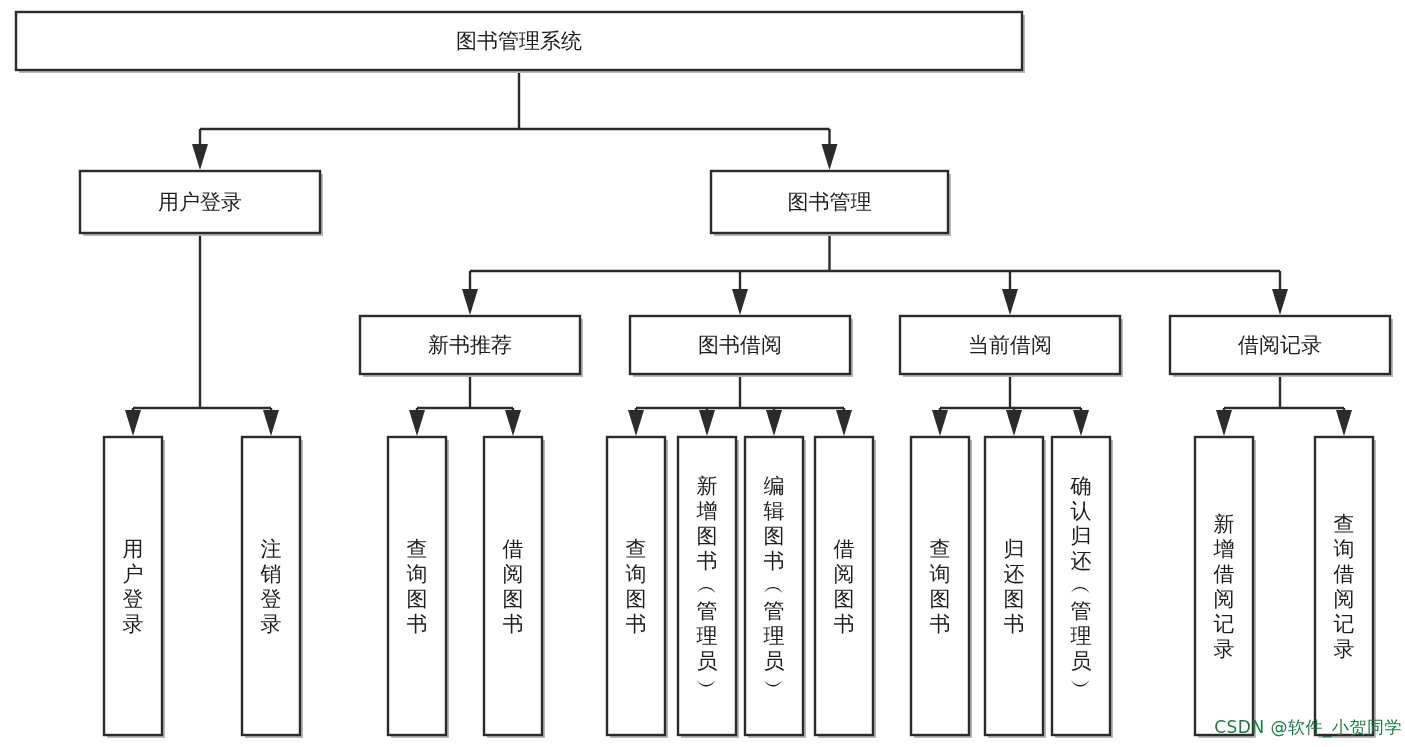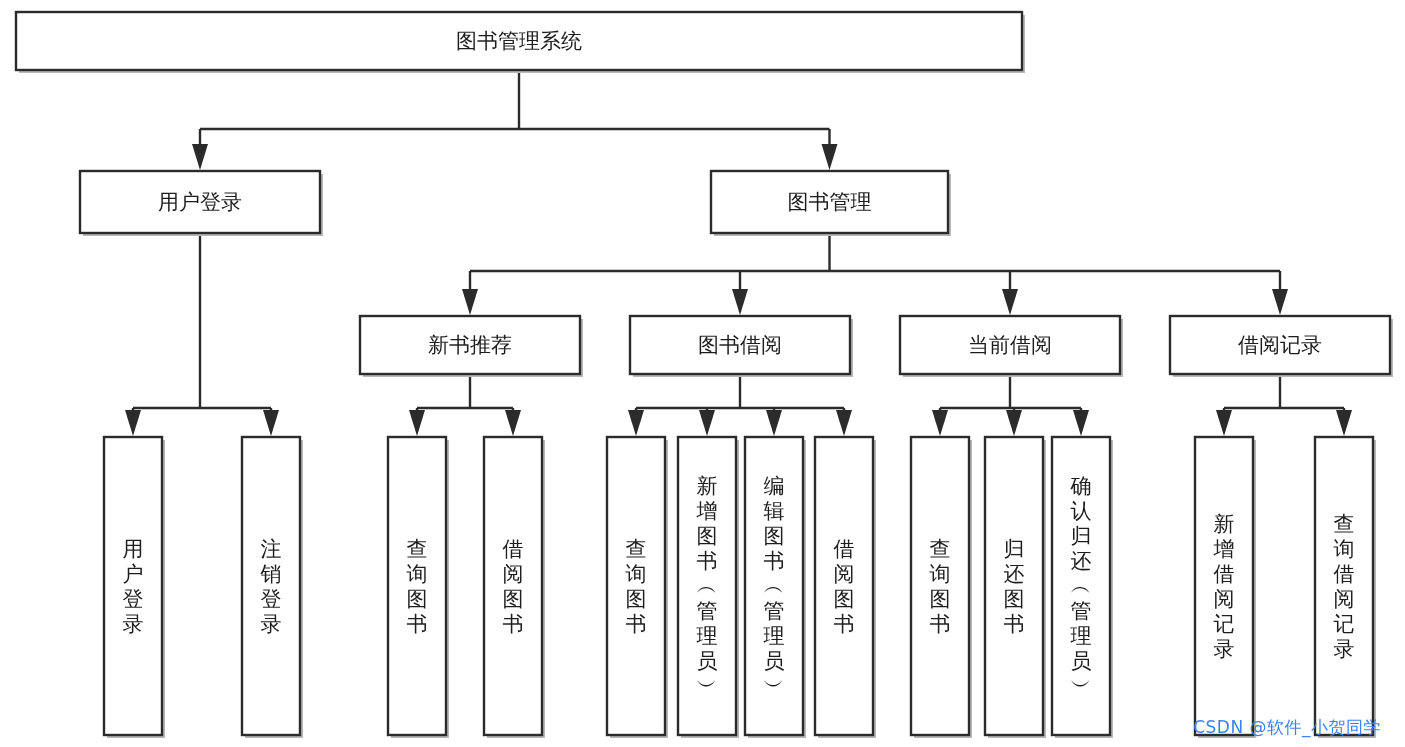--- a/index.html
+++ b/index.html
@@ -52,25 +52,25 @@
     dominant-baseline: middle;
   }
   .node-label-v {
     font-family: "DejaVu Sans", "Liberation Sans", sans-serif;
     font-size: 21px;
     fill: #1d1d1d;
     text-anchor: middle;
   }
   .watermark {
     position: absolute;
-    right: 24px;
+    right: 3px;
     bottom: 8px;
     font-family: "DejaVu Sans", "Liberation Sans", sans-serif;
     font-size: 17px;
-    color: #3b82f6;
+    color: #15803d;
     letter-spacing: 0.5px;
     white-space: nowrap;
     pointer-events: none;
   }
 </style>
 </head>
 <body>
 
 <div id="diagram-root">
   <svg id="tree-svg" viewBox="0 0 1405 747">

